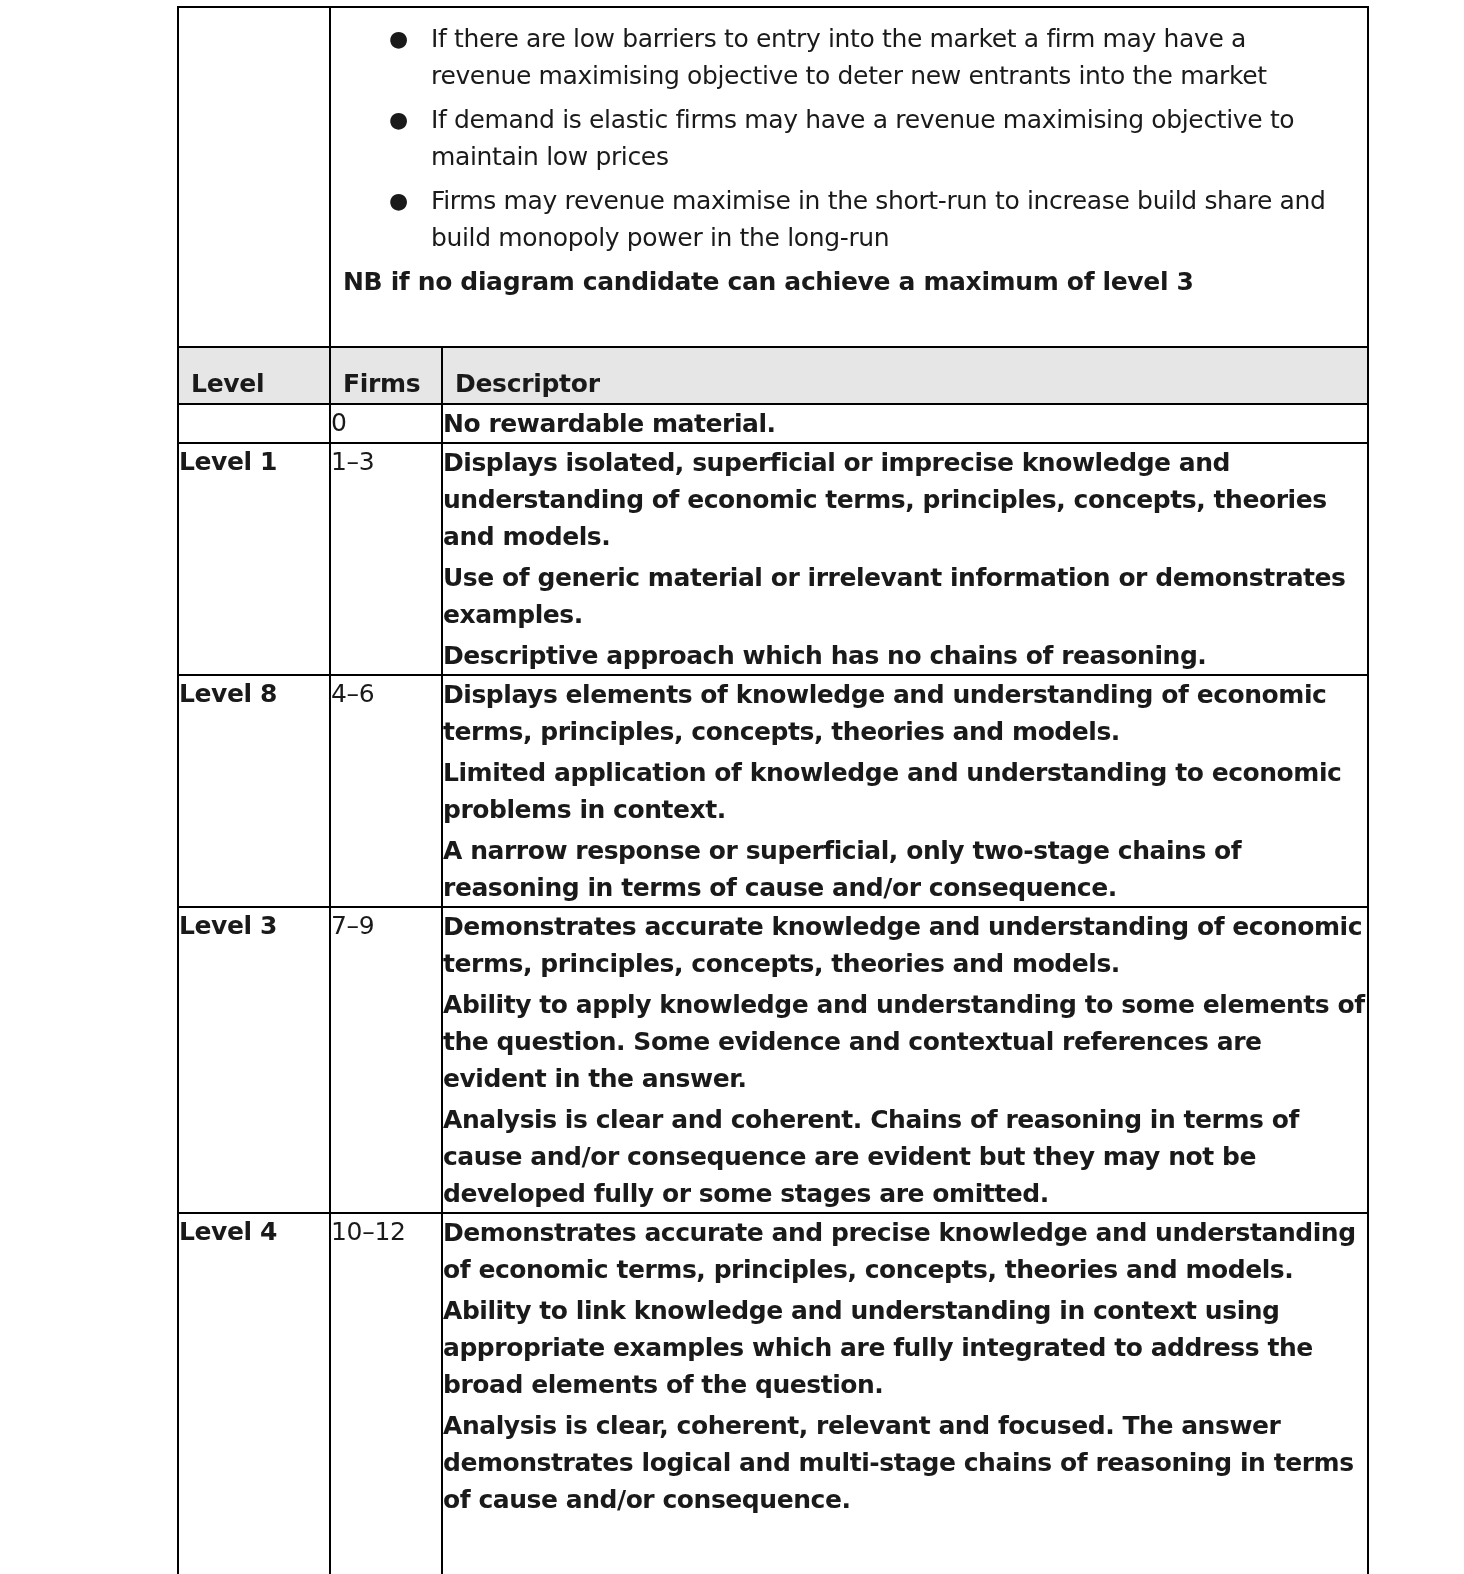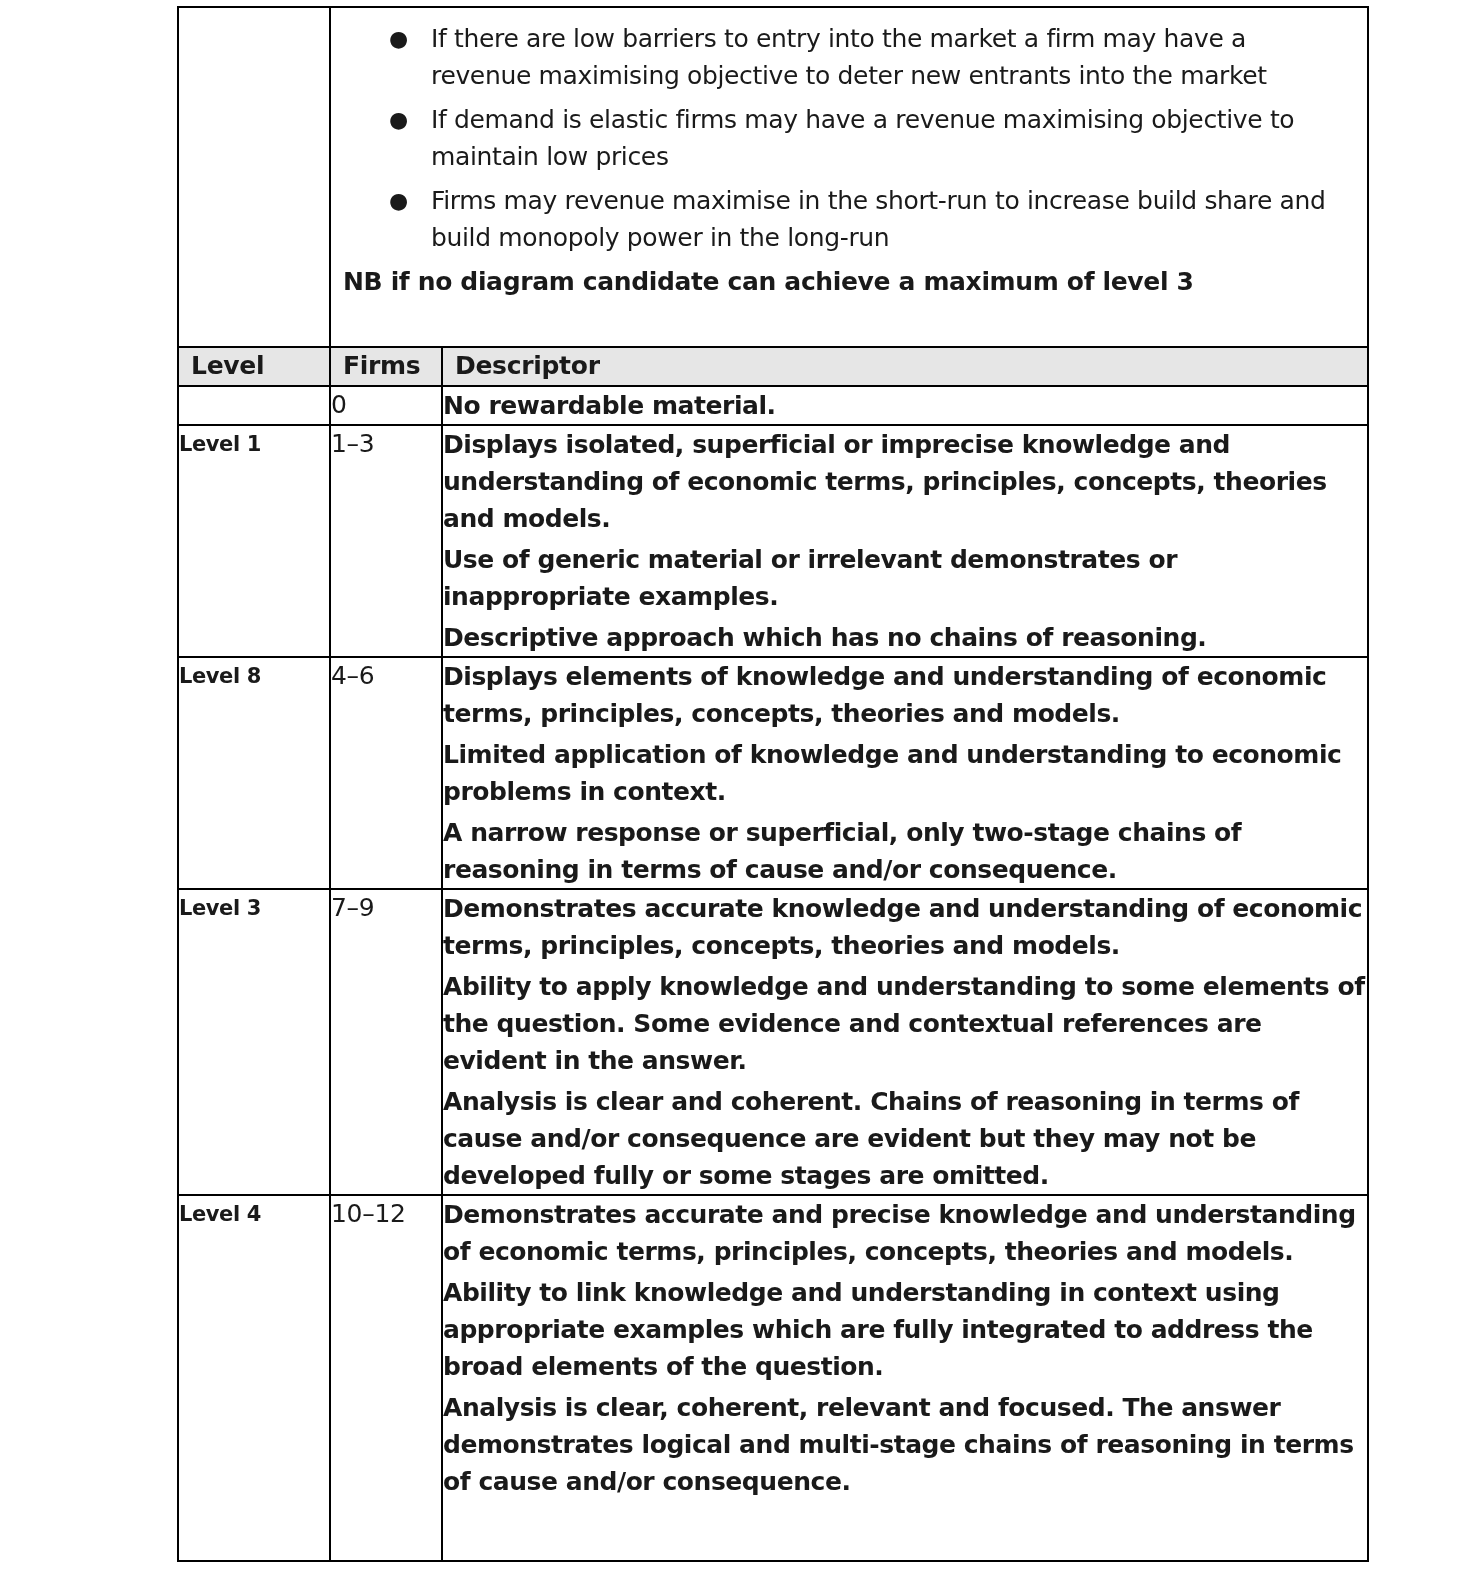--- a/index.html
+++ b/index.html
@@ -64,28 +64,28 @@
       margin-top: 6px;
     }
 
     
     tr.head th {
       background: #e6e6e6;
       text-align: left;
       font-weight: bold;
       font-size: 25px;
       line-height: 36px;
-      padding: 0 12px 1px 12px;
+      padding: 18px 12px 1px 12px;
       letter-spacing: -0.3px;
     }
 
     
     td.lvl {
       font-weight: bold;
-      font-size: 21px;
+      font-size: 25px;
       line-height: 36px;
       padding: 4px 12px;
       letter-spacing: -0.4px;
     }
     td.mark {
       font-size: 25px;
       line-height: 36px;
       padding: 4px 12px;
       letter-spacing: -0.3px;
     }
@@ -148,21 +148,21 @@
         <td class="desc">
           <p>No rewardable material.</p>
         </td>
       </tr>
 
       <tr>
         <td class="lvl">Level 1</td>
         <td class="mark">1–3</td>
         <td class="desc">
           <p>Displays isolated, superficial or imprecise knowledge and understanding of economic terms, principles, concepts, theories and models.</p>
-          <p>Use of generic material or irrelevant demonstrates or inappropriate examples.</p>
+          <p>Use of generic material or irrelevant information or demonstrates examples.</p>
           <p>Descriptive approach which has no chains of reasoning.</p>
         </td>
       </tr>
 
       <tr>
         <td class="lvl">Level 8</td>
         <td class="mark">4–6</td>
         <td class="desc">
           <p>Displays elements of knowledge and understanding of economic terms, principles, concepts, theories and models.</p>
           <p>Limited application of knowledge and understanding to economic problems in context.</p>

